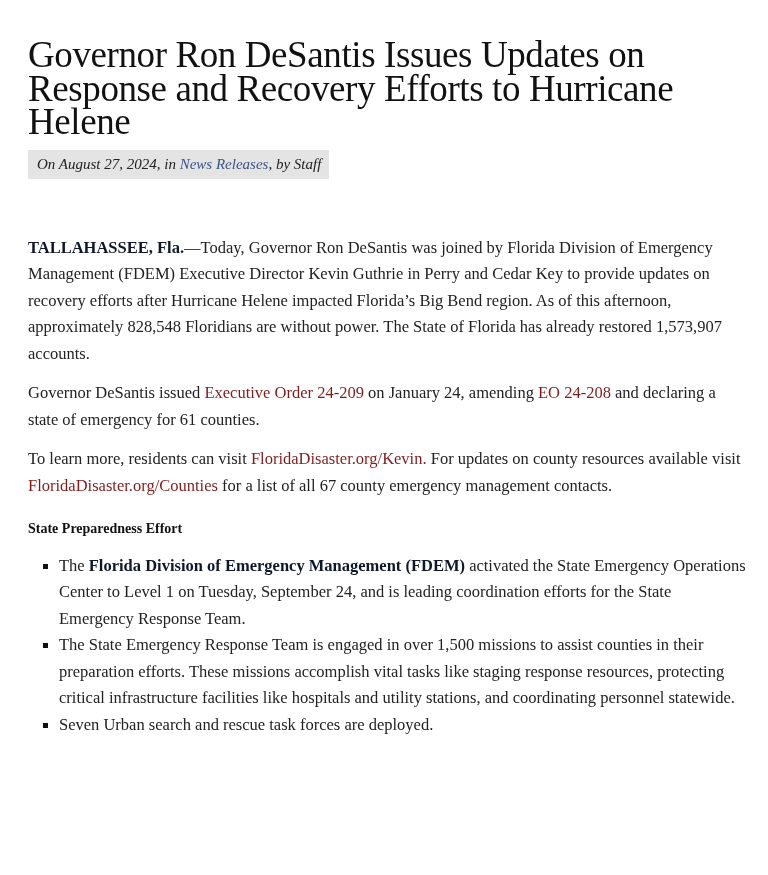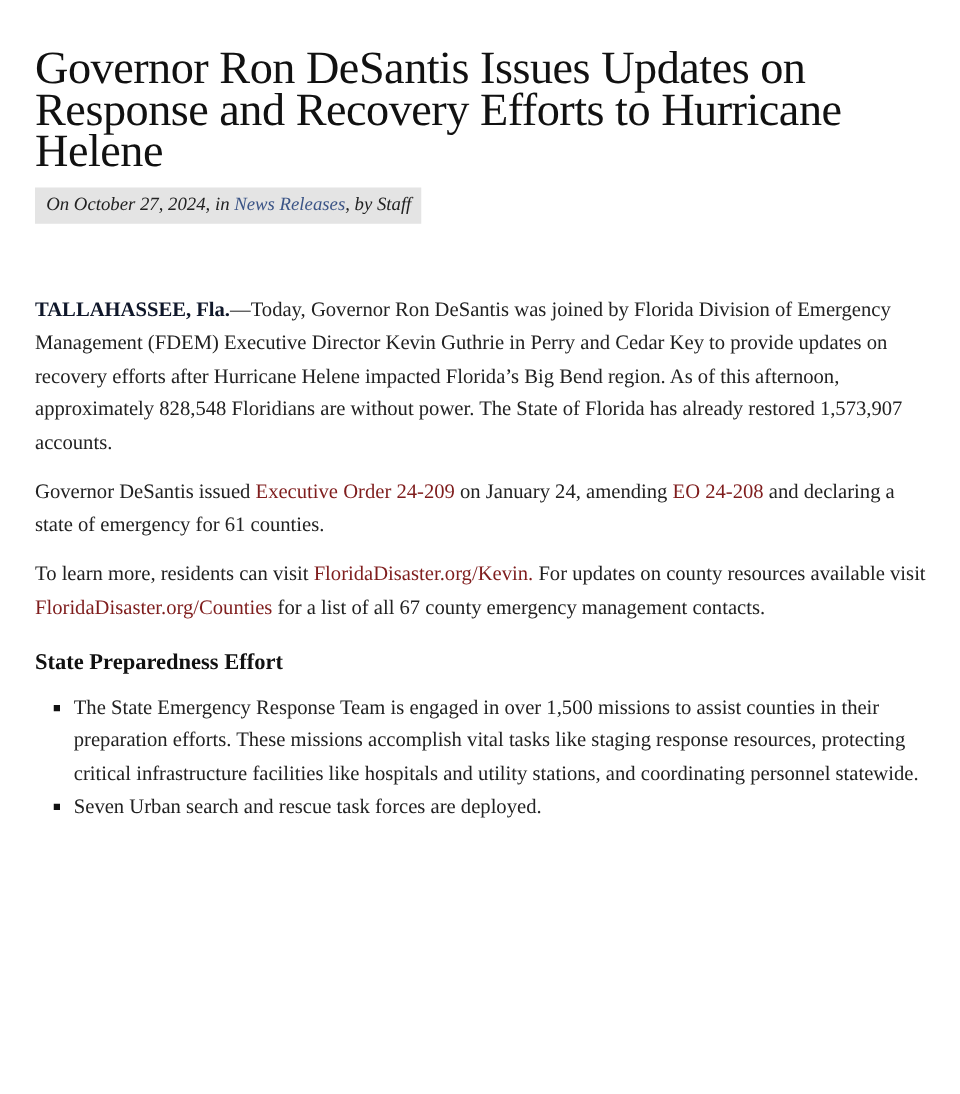--- a/index.html
+++ b/index.html
@@ -61,21 +61,21 @@
       text-decoration: none;
     }
     .content b {
       font-weight: bold;
       color: #0f172a;
       margin-top: 12px;
     }
     .section-heading {
       margin: 17px 0 10px 0;
       font-weight: bold;
-      font-size: 18px;
+      font-size: 14px;
       line-height: 26.5px;
       color: #111111;
     }
     ul.bullets {
       list-style: none;
       margin: 0;
       padding: 0 0 0 31px;
     }
     ul.bullets li {
       position: relative;
@@ -91,29 +91,30 @@
       height: 5px;
       background: #111111;
     }
   </style>
 </head>
 <body>
 
 <div class="article">
   <h1 class="title">Governor Ron DeSantis Issues Updates on Response and Recovery Efforts to Hurricane Helene</h1>
 
-  <div class="meta"><span>On October 27, 2024, in </span><a href="#">News Releases</a><span>, by Staff</span></div>
+  <div class="meta"><span>On August 27, 2024, in </span><a href="#">News Releases</a><span>, by Staff</span></div>
 
   <div class="content">
     <p><b>TALLAHASSEE, Fla.</b><span>—Today, Governor Ron DeSantis was joined by Florida Division of Emergency Management (FDEM) Executive Director Kevin Guthrie in Perry and Cedar Key to provide updates on recovery efforts after Hurricane Helene impacted Florida’s Big Bend region. As of this afternoon, approximately 828,548 Floridians are without power. The State of Florida has already restored 1,573,907 accounts.</span></p>
 
     <p><span>Governor DeSantis issued </span><a href="#">Executive Order 24-209</a><span> on January 24, amending </span><a href="#">EO 24-208</a><span> and declaring a state of emergency for 61 counties.</span></p>
 
     <p><span>To learn more, residents can visit </span><a href="#">FloridaDisaster.org/Kevin.</a><span> For updates on county resources available visit </span><a href="#">FloridaDisaster.org/Counties</a><span> for a list of all 67 county emergency management contacts.</span></p>
 
     <div class="section-heading">State Preparedness Effort</div>
 
     <ul class="bullets">
+      <li><span>The </span><b>Florida Division of Emergency Management (FDEM)</b><span> activated the State Emergency Operations Center to Level 1 on Tuesday, September 24, and is leading coordination efforts for the State Emergency Response Team.</span></li>
       <li><span>The State Emergency Response Team is engaged in over 1,500 missions to assist counties in their preparation efforts. These missions accomplish vital tasks like staging response resources, protecting critical infrastructure facilities like hospitals and utility stations, and coordinating personnel statewide.</span></li>
       <li><span>Seven Urban search and rescue task forces are deployed.</span></li>
     </ul>
   </div>
 </div>
 
 </body></html>

